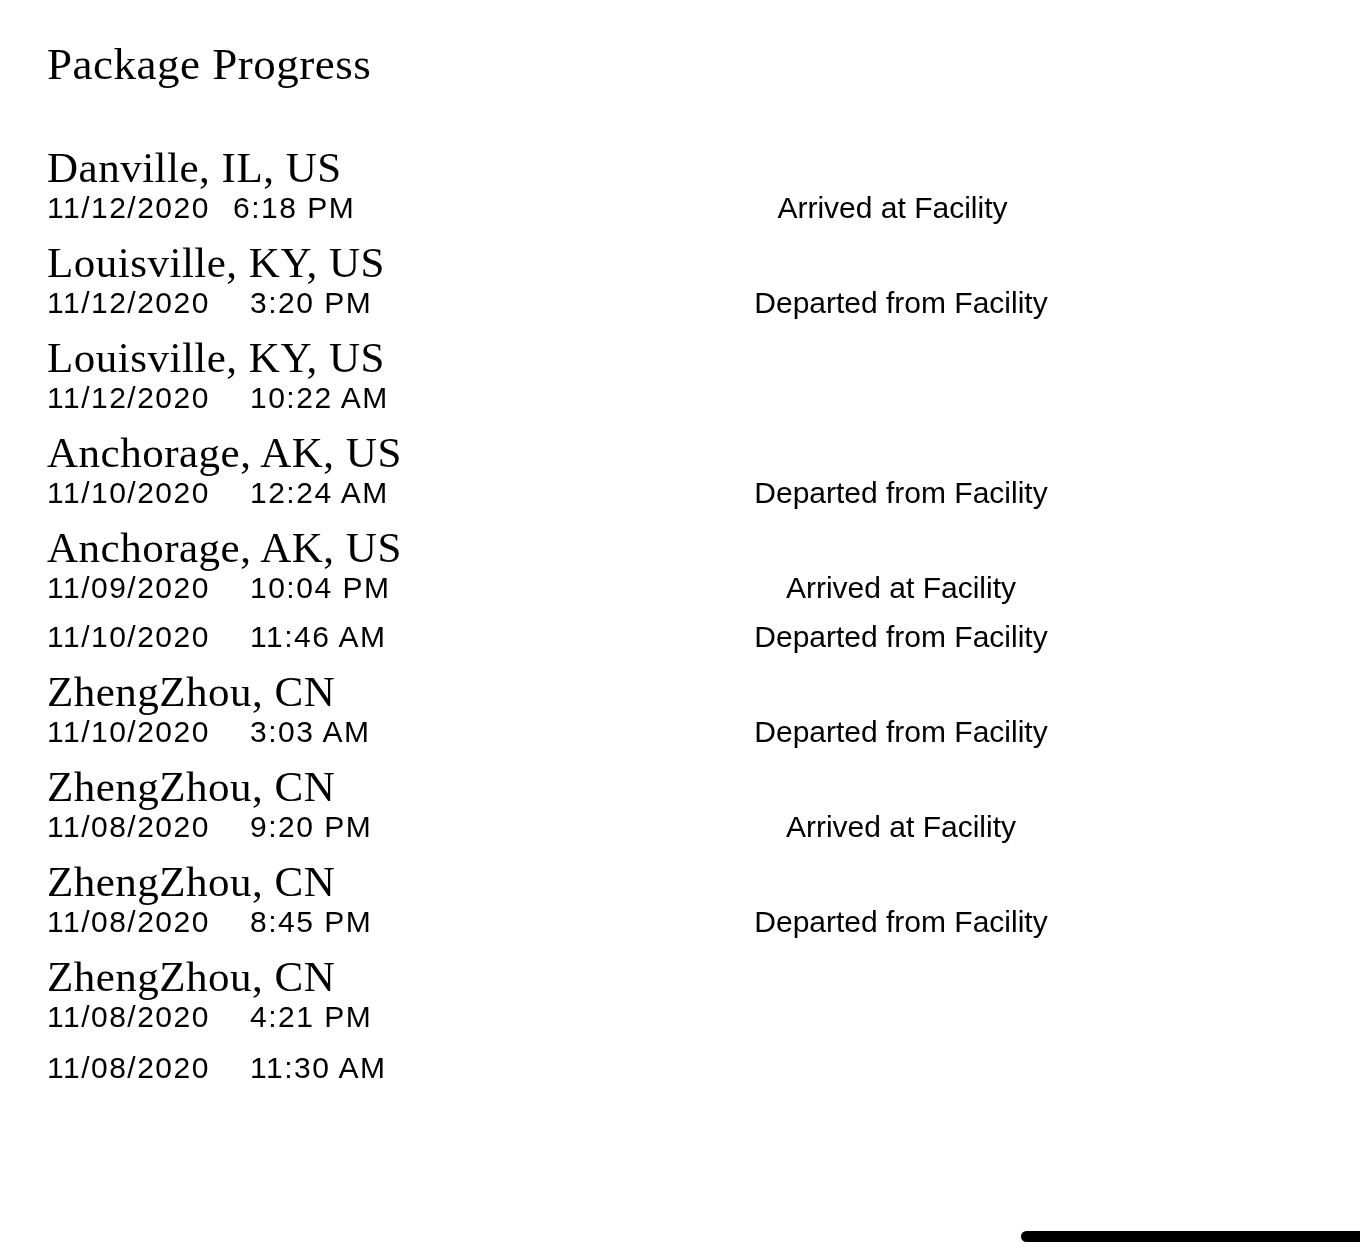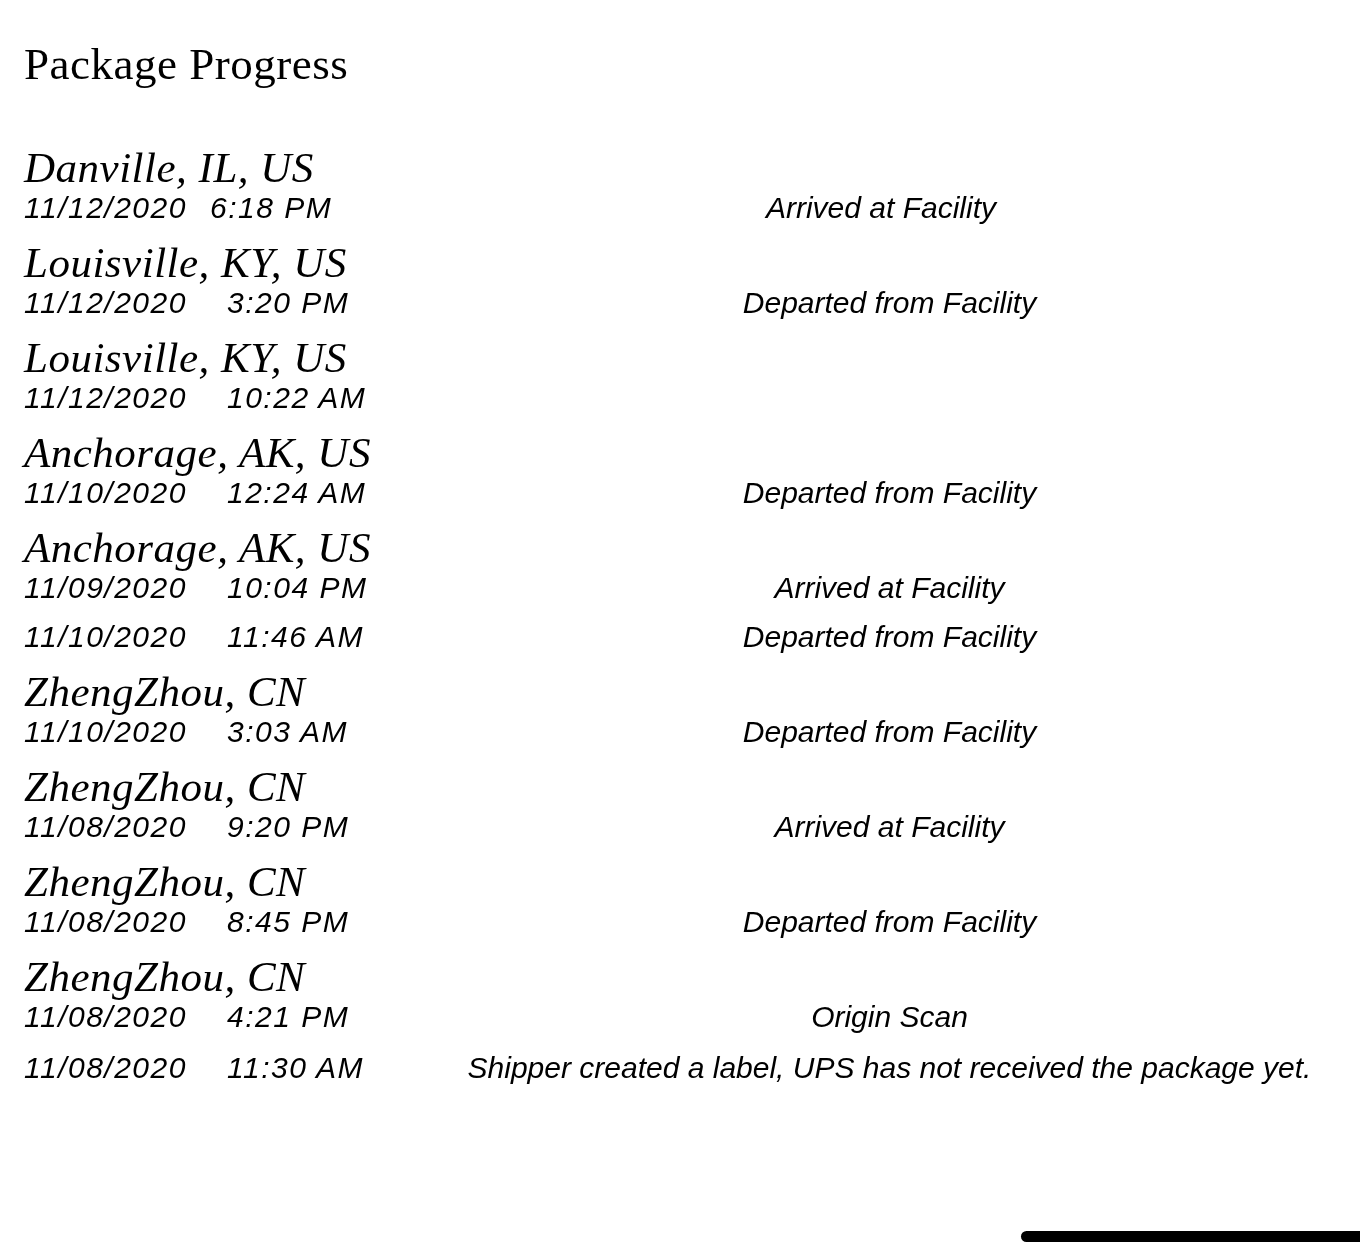--- a/index.html
+++ b/index.html
@@ -9,33 +9,32 @@
   }
   body {
     width: 1360px;
     height: 1257px;
     position: relative;
     overflow: hidden;
     color: #000000;
     font-family: "Liberation Sans", "DejaVu Sans", sans-serif;
   }
   .content {
-    padding: 38px 0 0 24px;
+    padding: 38px 0 0 47px;
   }
   .page-title {
     font-family: "Liberation Serif", "DejaVu Serif", serif;
     font-size: 45px;
     line-height: 52px;
     font-weight: 400;
     margin: 0 0 55px 0;
     letter-spacing: 0.5px;
   }
   .event {
     margin-bottom: 15px;
-    font-style: italic;
   }
   .event-location {
     font-family: "Liberation Serif", "DejaVu Serif", serif;
     font-size: 43px;
     line-height: 46px;
     font-weight: 400;
     letter-spacing: 0.5px;
   }
   .event-detail {
     display: grid;
@@ -152,28 +151,26 @@
       <span class="cell-time">8:45 PM</span>
       <span class="cell-activity">Departed from Facility</span>
     </div>
   </div>
 
   <div class="event">
     <div class="event-location">ZhengZhou, CN</div>
     <div class="event-detail">
       <span class="cell-date">11/08/2020</span>
       <span class="cell-time">4:21 PM</span>
-      <span class="cell-activity">Origin Scan</span>
     </div>
   </div>
 
   <div class="event standalone">
 
     <div class="event-detail">
       <span class="cell-date">11/08/2020</span>
       <span class="cell-time">11:30 AM</span>
-      <span class="cell-activity">Shipper created a label, UPS has not received the package yet.</span>
     </div>
   </div>
 </div>
 </div>
 
 <div class="scrollbar-thumb" style="background: rgb(0, 0, 0);"></div>
 
 </body></html>

